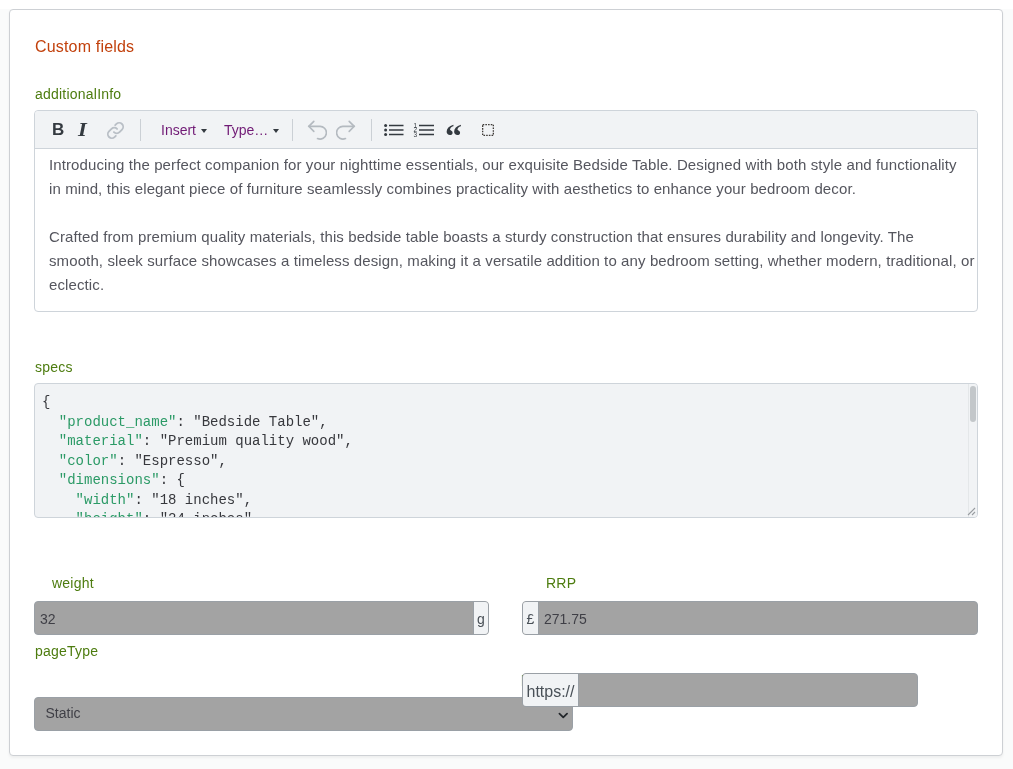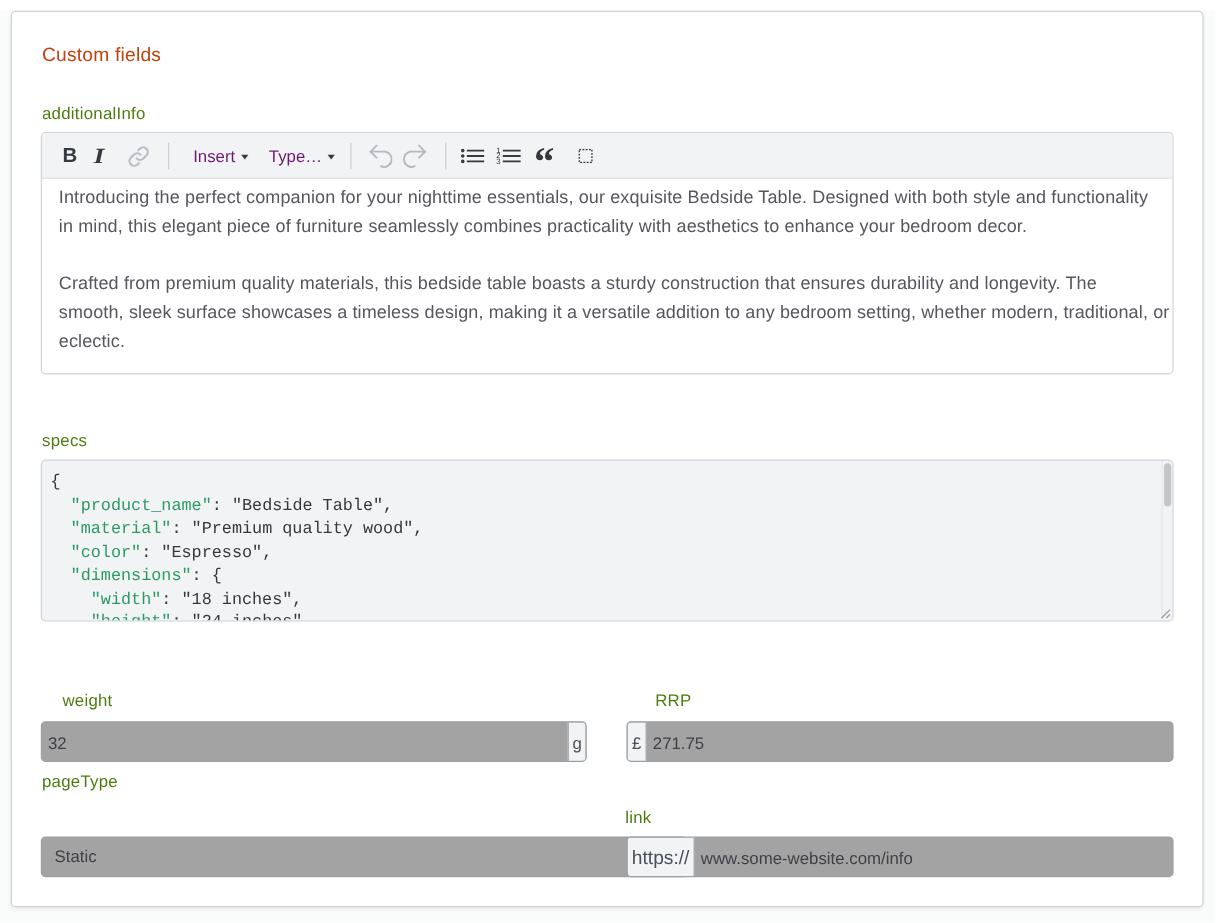--- a/index.html
+++ b/index.html
@@ -33,21 +33,21 @@
 .k { color:#2b9a66; }
 .sbtrack { position:absolute; right:0; top:0; width:9px; height:133px; background:#f1f3f5; border-left:1px solid #e4e7e9; }
 .sbthumb { position:absolute; right:1.5px; top:2px; width:6px; height:36px; background:#c3c7ca; border-radius:3px; }
 .resizer { position:absolute; right:1px; bottom:1px; width:9px; height:9px; }
 
 
 .ig { position:absolute; height:34px; border:1px solid #9aa0a6; border-radius:4px; background:#a3a3a3; display:flex; align-items:flex-start; overflow:hidden; }
 #ig-weight { left:34px; top:601px; width:455px; }
 #ig-rrp { left:522px; top:601px; width:456px; }
 #ig-pagetype { left:34px; top:697px; width:539px; }
-#ig-link { left:522px; top:697px; width:456px; }
+#ig-link { left:522px; top:673px; width:396px; }
 .ig .val { flex:1; font-size:14px; color:#3f3f46; line-height:35px; padding-left:5px; }
 .addon { background:#f1f3f5; font-size:14px; color:#495057; line-height:35px; text-align:center; flex:none; }
 .addon.r { border-left:1px solid #9aa0a6; }
 .addon.l { border-right:1px solid #9aa0a6; }
 .chev { position:absolute; right:4px; top:13px; }
 </style>
 </head>
 <body>
 <div class="bgp"></div>
 <div class="card"></div>
@@ -149,14 +149,13 @@
 <div class="ig" id="ig-pagetype">
     <span class="val" style="padding-left:10.5px;line-height:30px;">Static</span>
   <svg class="chev" width="10.5" height="9" viewBox="0 0 11 9" fill="none" stroke="#212529" stroke-width="1.8" stroke-linecap="round" stroke-linejoin="round">
       <path d="M1.5 2.5l4 4 4-4"></path>
     </svg>
 </div>
 
 <div class="lbl" id="lbl-link">link</div>
 <div class="ig" id="ig-link">
     <span class="addon l" style="width:56px;font-size:16px;">https://</span>
-    <span class="val">www.some-website.com/info</span>
   </div>
 
 </body></html>

